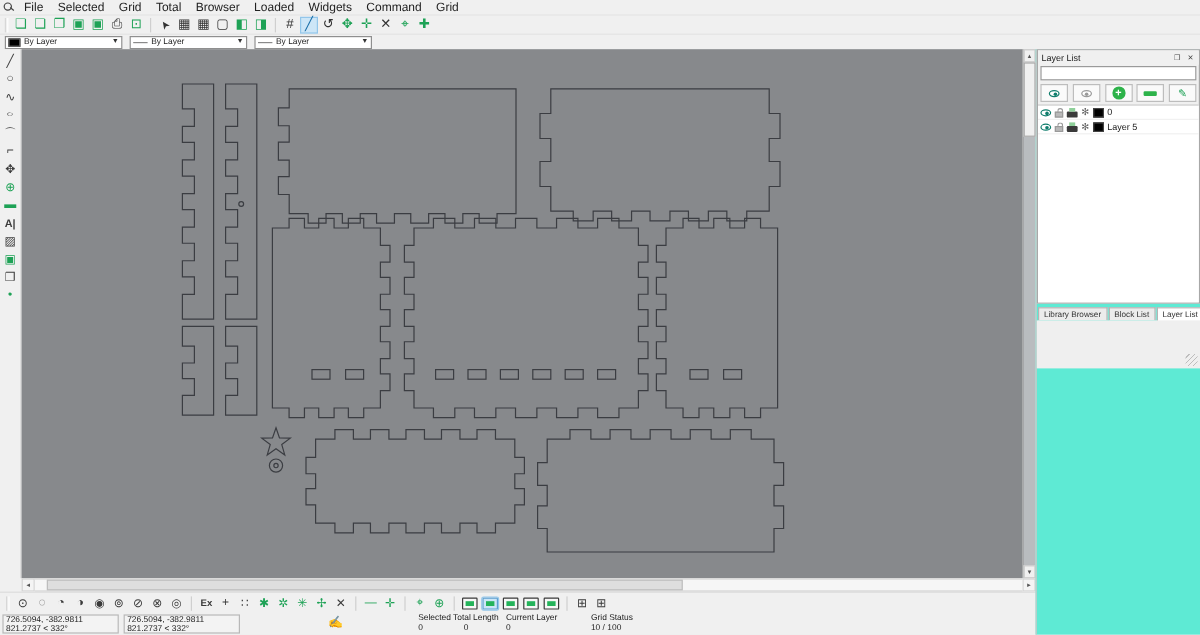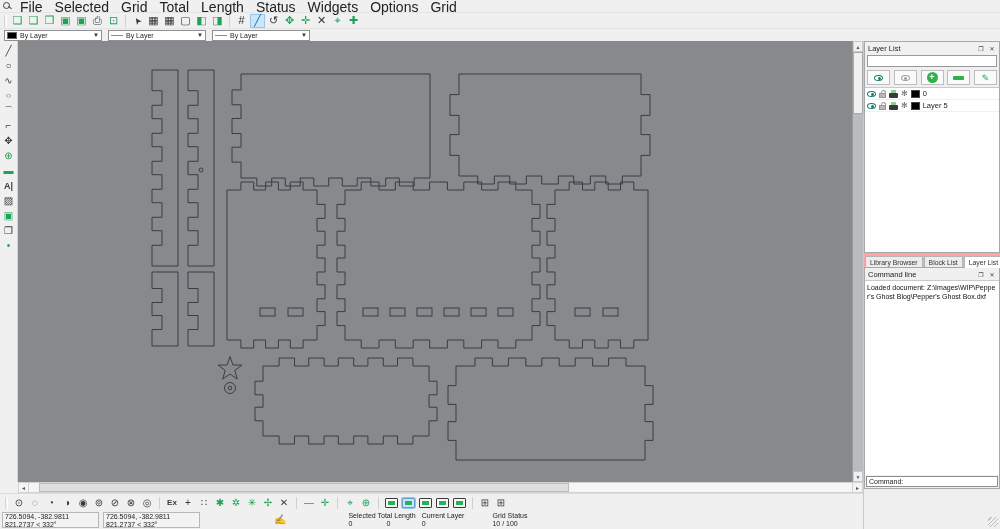--- a/index.html
+++ b/index.html
@@ -1,20 +1,20 @@
 <!DOCTYPE html>
 <html><head>
 <meta charset="utf-8">
 <style>
   * { margin:0; padding:0; box-sizing:border-box; }
   html,body { width:1000px; height:529px; overflow:hidden;
     font-family:"Liberation Sans", sans-serif; background:#f0f0f0; color:#222; }
 
   
-  .menubar { height:12px; display:flex; align-items:center; gap:2px; padding:1px 2px 0 2px; font-size:14px; background:#f0f0f0; }
+  .menubar { height:12px; display:flex; align-items:center; gap:2px; padding:1px 2px 0 2px; font-size:10px; background:#f0f0f0; }
   .menubar .mi { padding:0 5px; white-space:nowrap; }
   .appic { width:10px; height:9px; position:relative; margin-right:1px; }
   .appic::before{ content:''; position:absolute; left:1px; top:0; width:5px;height:5px; border:1px solid #444; border-radius:50%; }
   .appic::after{ content:''; position:absolute; left:6px; top:5px; width:4px; height:1px; background:#444; transform:rotate(40deg); }
 
   .toolbar1 { height:16px; display:flex; align-items:center; gap:1px; padding:0 2px; background:#f0f0f0; border-top:1px solid #e4e4e4; }
   .tb-ic { width:15px; height:14px; display:flex; align-items:center; justify-content:center; font-size:11px; line-height:1; color:#333; }
   .tb-ic.g { color:#1ea256; }
   .tb-ic.act { background:#cde6f7; border:1px solid #93c6ea; color:#1b6fa8; }
   .tb-ic.rot { transform:rotate(-125deg); font-size:9px; }
@@ -60,21 +60,21 @@
   .mon::after { content:''; position:absolute; left:2px; top:2px; right:2px; bottom:2px; background:#24b35a; }
   .mon.sel { background:#cde6f7; border-color:#5d9fd0; outline:1px solid #93c6ea; }
 
   .statusbar { height:18px; display:flex; align-items:flex-start; padding:1px 2px; background:#f0f0f0; font-size:7px; line-height:8px; color:#222; }
   .coordbox { width:97px; height:16px; border:1px solid #b8b8b8; background:#f3f3f3; padding:0 2px; }
   .hand { margin-left:74px; font-size:10px; color:#555; align-self:center; }
   .stat-block { display:flex; flex-direction:column; }
   .stat-vals { display:flex; }
 
   
-  .dock { width:137px; background:#fca5a5; border-left:1px solid #c9c9c9; display:flex; flex-direction:column; }
+  .dock { width:137px; background:#5eead4; border-left:1px solid #c9c9c9; display:flex; flex-direction:column; }
   .panel { border:1px solid #a8a8a8; background:#f0f0f0; display:flex; flex-direction:column; }
   .ptitle { height:12px; display:flex; align-items:center; font-size:7.5px; padding:0 3px; gap:3px; background:#f0f0f0; }
   .ptitle .sp { flex:1; }
   .ptitle .tbt { font-size:6px; color:#444; width:8px; text-align:center; }
   .filter { height:12px; margin:1px 2px; border:1px solid #9a9a9a; background:#fff; width:calc(100% - 4px); font-size:7px; }
   .lbtns { display:flex; gap:2px; padding:2px; justify-content:space-between; }
   .pan-btn { width:23px; height:15px; border:1px solid #bdbdbd; background:#fafafa; display:flex; align-items:center; justify-content:center; }
   .layerlist { flex:1; background:#fff; border-top:1px solid #c9c9c9; overflow:hidden; }
   .lrow { height:12px; display:flex; align-items:center; gap:3px; padding:0 2px; border-bottom:1px solid #f1f1f1; font-size:7.5px; }
   .swb { width:9px; height:8px; background:#000; border:1px solid #444; }
@@ -105,24 +105,24 @@
 </style>
 </head>
 <body>
 
 <div class="menubar">
   <span class="appic"></span>
   <span class="mi">File</span>
   <span class="mi">Selected</span>
   <span class="mi">Grid</span>
   <span class="mi">Total</span>
-  <span class="mi">Length</span>
-  <span class="mi">Status</span>
+  <span class="mi">Browser</span>
+  <span class="mi">Loaded</span>
   <span class="mi">Widgets</span>
-  <span class="mi">Options</span>
+  <span class="mi">Command</span>
   <span class="mi">Grid</span>
 </div>
 
 <div class="toolbar1">
   <span class="handle"></span>
   <span class="tb-ic g">❏</span>
   <span class="tb-ic g">❏</span>
   <span class="tb-ic g">❐</span>
   <span class="tb-ic g">▣</span>
   <span class="tb-ic g">▣</span>
@@ -343,28 +343,18 @@
         </div>
       </div>
     </div>
 
     <div class="tabsrow">
       <span class="tab">Library Browser</span>
       <span class="tab">Block List</span>
       <span class="tab active">Layer List</span>
     </div>
 
-    <div class="panel cmdpanel">
-      <div class="ptitle">
-        <span>Command line</span>
-        <span class="sp"></span>
-        <span class="tbt">❐</span>
-        <span class="tbt">✕</span>
-      </div>
-      <div class="cmdlog">Loaded document: Z:\Images\WIP\Pepper's Ghost Blog\Pepper's Ghost Box.dxf</div>
-      <div class="cmdinput">Command:</div>
-    </div>
 
     <div class="dockbottom">
       <span class="grip"></span>
     </div>
   </div>
 </div>
 
 </body></html>

